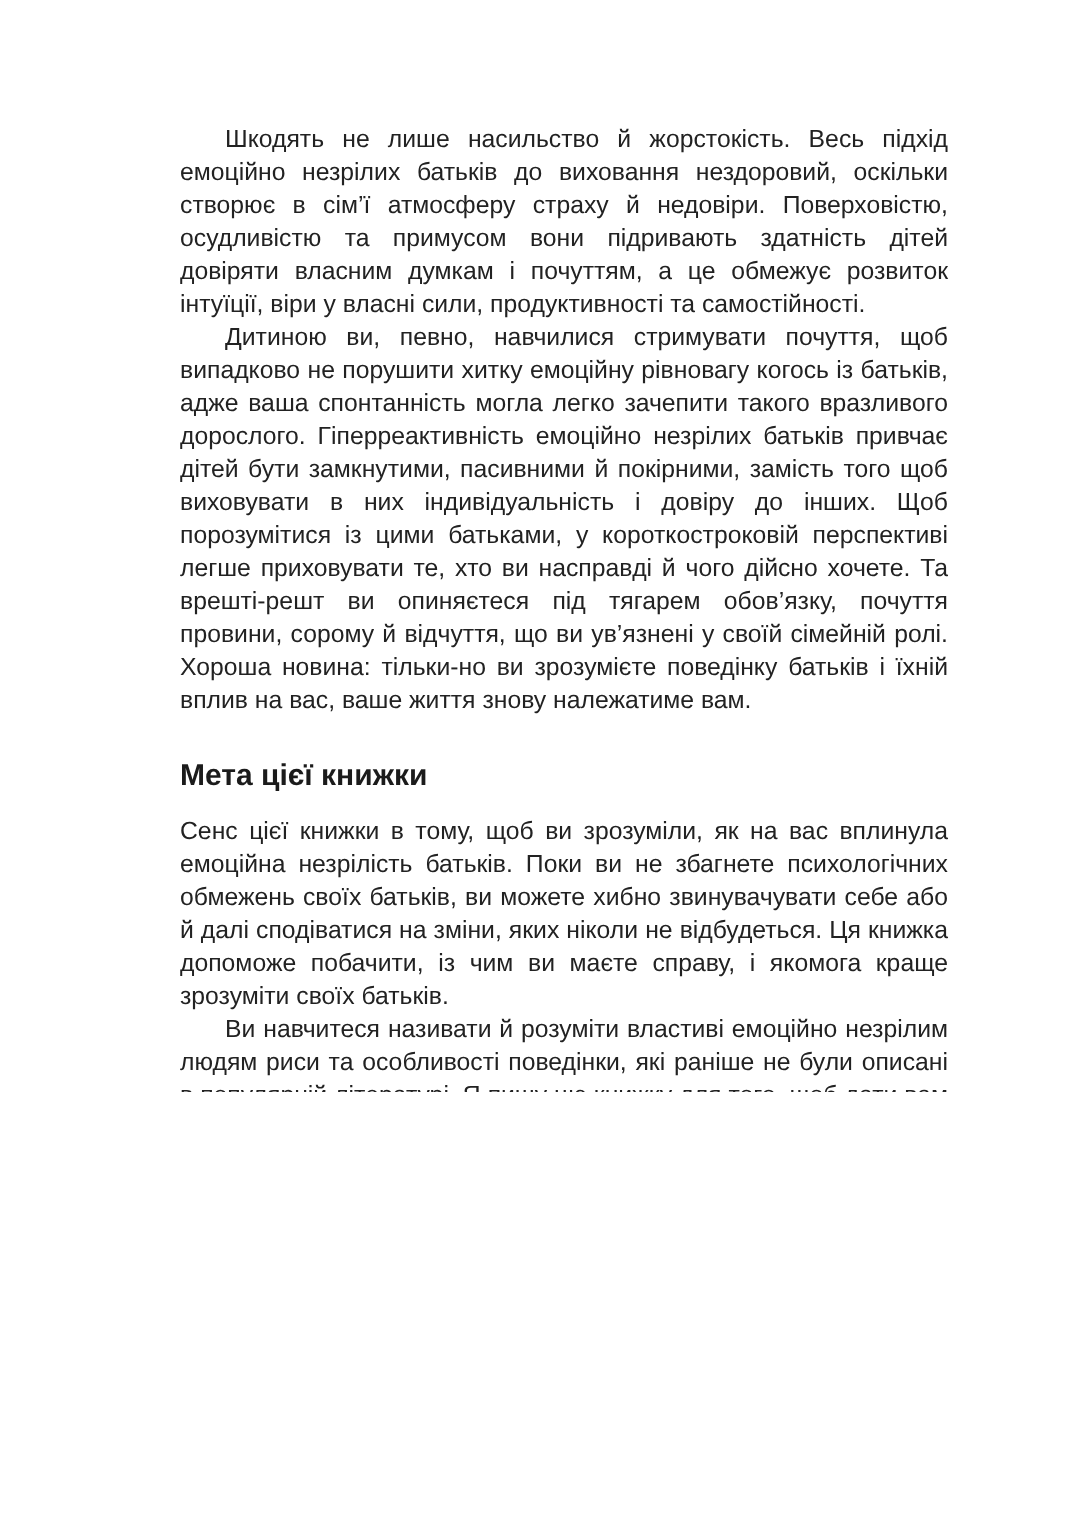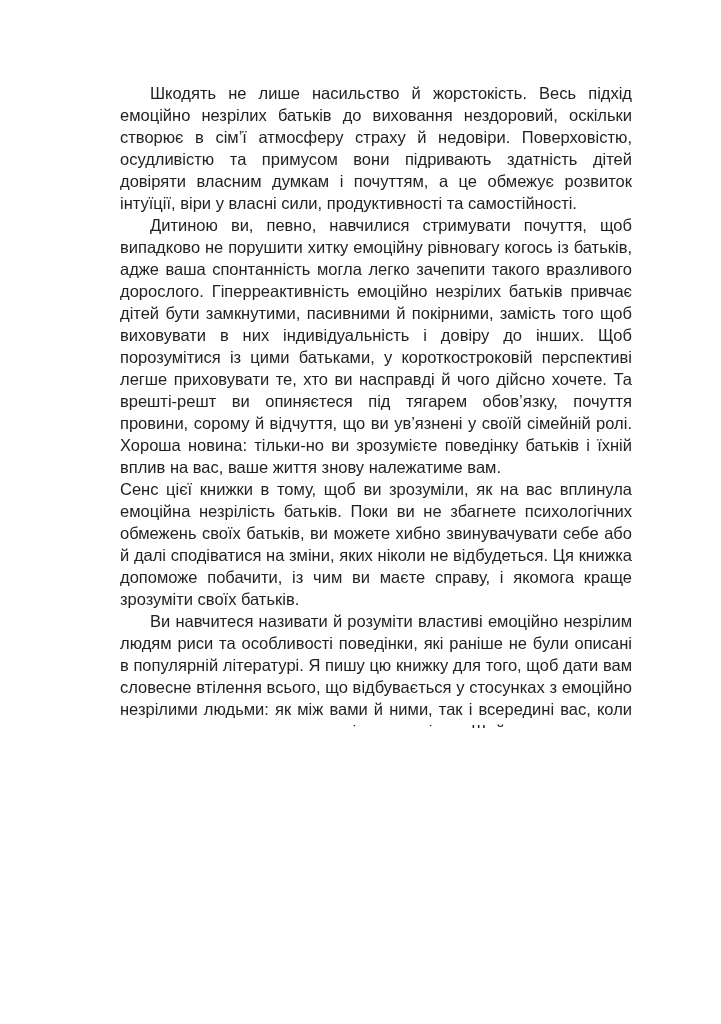--- a/index.html
+++ b/index.html
@@ -54,17 +54,18 @@
     font-weight: bold;
   }
 </style>
 </head>
 <body>
 
 <div class="book-page">
   <div class="text-block">
     <p class="indent">Шкодять не лише насильство й жорстокість. Весь підхід емоційно незрілих батьків до виховання нездоровий, оскільки створює в сім’ї атмосферу страху й недовіри. Поверховістю, осудливістю та примусом вони підривають здатність дітей довіряти власним думкам і почуттям, а це обмежує розвиток інтуїції, віри у власні сили, продуктивності та самостійності.</p>
     <p class="indent">Дитиною ви, певно, навчилися стримувати почуття, щоб випадково не порушити хитку емоційну рівновагу когось із батьків, адже ваша спонтанність могла легко зачепити такого вразливого дорослого. Гіперреактивність емоційно незрілих батьків привчає дітей бути замкнутими, пасивними й покірними, замість того щоб виховувати в них індивідуальність і довіру до інших. Щоб порозумітися із цими батьками, у короткостроковій перспективі легше приховувати те, хто ви насправді й чого дійсно хочете. Та врешті-решт ви опиняєтеся під тягарем обов’язку, почуття провини, сорому й відчуття, що ви ув’язнені у своїй сімейній ролі. Хороша новина: тільки-но ви зрозумієте поведінку батьків і їхній вплив на вас, ваше життя знову належатиме вам.</p>
+    <h2 class="section-heading">Мета цієї книжки</h2>
     <p>Сенс цієї книжки в тому, щоб ви зрозуміли, як на вас вплинула емоційна незрілість батьків. Поки ви не збагнете психологічних обмежень своїх батьків, ви можете хибно звинувачувати себе або й далі сподіватися на зміни, яких ніколи не відбудеться. Ця книжка допоможе побачити, із чим ви маєте справу, і якомога краще зрозуміти своїх батьків.</p>
     <p class="indent">Ви навчитеся називати й розуміти властиві емоційно незрілим людям риси та особливості поведінки, які раніше не були описані в популярній літературі. Я пишу цю книжку для того, щоб дати вам словесне втілення всього, що відбувається у стосунках з емоційно незрілими людьми: як між вами й ними, так і всередині вас, коли ви намагаєтеся впоратися із ситуацією. Щойно ви зможете назвати щось, вам стане простіше із цим взаємодіяти.</p>
   </div>
   <div class="page-number">11</div>
 </div>
 
 </body></html>

